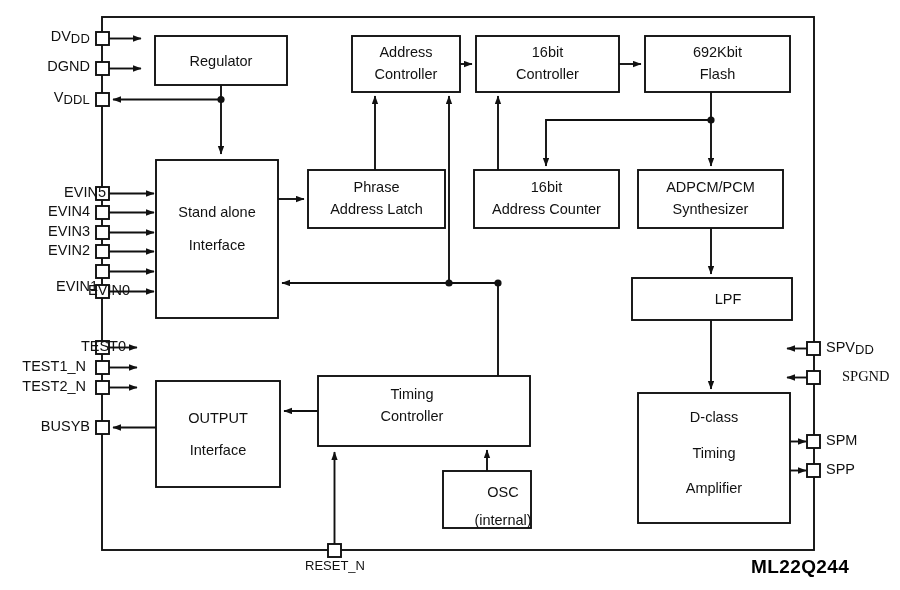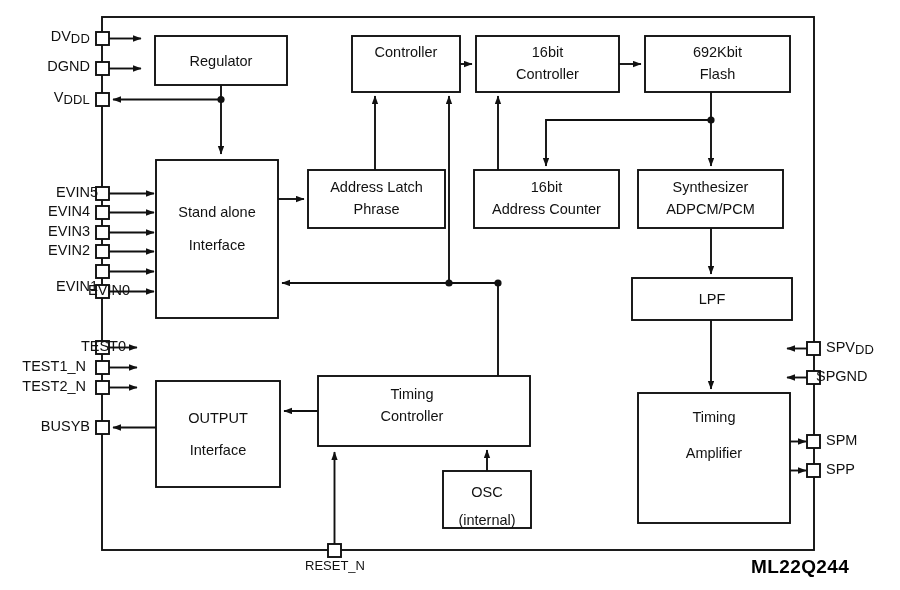--- a/index.html
+++ b/index.html
@@ -126,88 +126,90 @@
       <line x1="487" y1="471" x2="487" y2="450" marker-end="url(#arw)"></line>
 
     </g>
   </svg>
 
   <div class="blk-label" style="left:155px;top:50px;width:132px;">
     <div>Regulator</div>
   </div>
 
   <div class="blk-label" style="left:352px;top:41px;width:108px;">
+    <div>Address</div>
     <div>Controller</div>
   </div>
 
   <div class="blk-label" style="left:476px;top:41px;width:143px;">
     <div>16bit</div>
     <div>Controller</div>
   </div>
 
   <div class="blk-label" style="left:645px;top:41px;width:145px;">
     <div>692Kbit</div>
     <div>Flash</div>
   </div>
 
   <div class="blk-label" style="left:156px;top:196px;width:122px;line-height:2.3;">
     <div>Stand alone</div>
     <div>Interface</div>
   </div>
 
   <div class="blk-label" style="left:308px;top:176px;width:137px;">
+    <div>Phrase</div>
     <div>Address Latch</div>
-    <div>Phrase</div>
   </div>
 
   <div class="blk-label" style="left:474px;top:176px;width:145px;">
     <div>16bit</div>
     <div>Address Counter</div>
   </div>
 
   <div class="blk-label" style="left:638px;top:176px;width:145px;">
+    <div>ADPCM/PCM</div>
     <div>Synthesizer</div>
-    <div>ADPCM/PCM</div>
-  </div>
-
-  <div class="blk-label" style="left:632px;top:288px;width:160px;">
+  </div>
+
+  <div class="blk-label" style="left:632px;top:288px;width:160px;padding-left:16px;">
     <div>LPF</div>
   </div>
 
   <div class="blk-label" style="left:156px;top:403px;width:124px;line-height:2.2;">
     <div>OUTPUT</div>
     <div>Interface</div>
   </div>
 
   <div class="blk-label" style="left:306px;top:383px;width:212px;">
     <div>Timing</div>
     <div>Controller</div>
   </div>
 
-  <div class="blk-label" style="left:443px;top:478px;width:88px;line-height:1.95;">
+  <div class="blk-label" style="left:443px;top:478px;width:88px;line-height:1.95;padding-left:16px;">
     <div>OSC</div>
     <div>(internal)</div>
   </div>
 
   <div class="blk-label" style="left:638px;top:400px;width:152px;line-height:2.45;">
+    <div>D-class</div>
     <div>Timing</div>
     <div>Amplifier</div>
   </div>
 
   <div class="pin-label pin-left" style="left:0px;top:28px;width:90px;">
     <span>DV</span><span class="sub">DD</span>
   </div>
   <div class="pin-label pin-left" style="left:0px;top:58px;width:90px;">
     <span>DGND</span><span class="sub"></span>
   </div>
   <div class="pin-label pin-left" style="left:0px;top:89px;width:90px;">
     <span>V</span><span class="sub">DDL</span>
   </div>
 
-  <div class="pin-label pin-left" style="left:8px;top:184px;width:90px;">
+  <div class="pin-label pin-left" style="left:16px;top:184px;width:90px;">
     <span>EVIN5</span>
   </div>
   <div class="pin-label pin-left" style="left:0px;top:203px;width:90px;">
     <span>EVIN4</span>
   </div>
   <div class="pin-label pin-left" style="left:0px;top:223px;width:90px;">
     <span>EVIN3</span>
   </div>
   <div class="pin-label pin-left" style="left:0px;top:242px;width:90px;">
     <span>EVIN2</span>
@@ -228,21 +230,21 @@
   <div class="pin-label pin-left" style="left:0px;top:378px;width:86px;">
     <span>TEST2_N</span>
   </div>
   <div class="pin-label pin-left" style="left:0px;top:418px;width:90px;">
     <span>BUSYB</span>
   </div>
 
   <div class="pin-label pin-right" style="left:826px;top:339px;">
     <span>SPV</span><span class="sub">DD</span>
   </div>
-  <div class="pin-label pin-right" style="left:816px;top:368px;">
+  <div class="pin-label pin-right" style="left:842px;top:368px;font-family:Liberation Serif, serif;">
     <span>SPGND</span>
   </div>
   <div class="pin-label pin-right" style="left:826px;top:432px;">
     <span>SPM</span>
   </div>
   <div class="pin-label pin-right" style="left:826px;top:461px;">
     <span>SPP</span>
   </div>
 
   <div class="reset-label" style="left:264px;top:558px;width:142px;">

